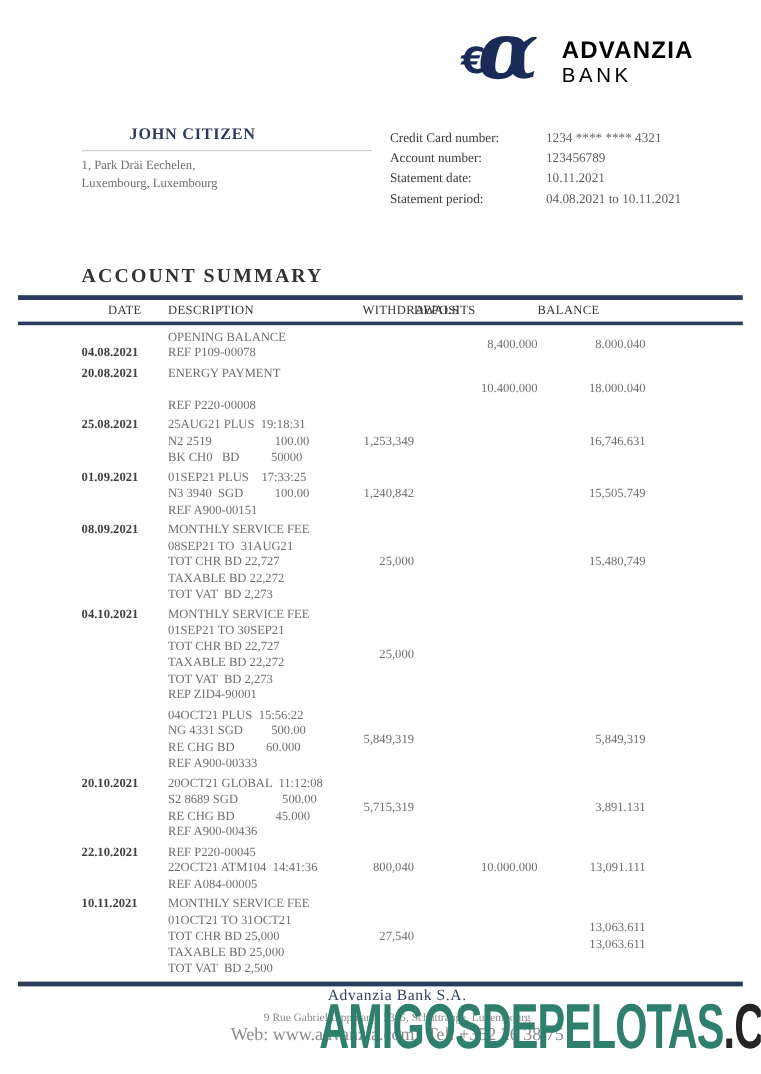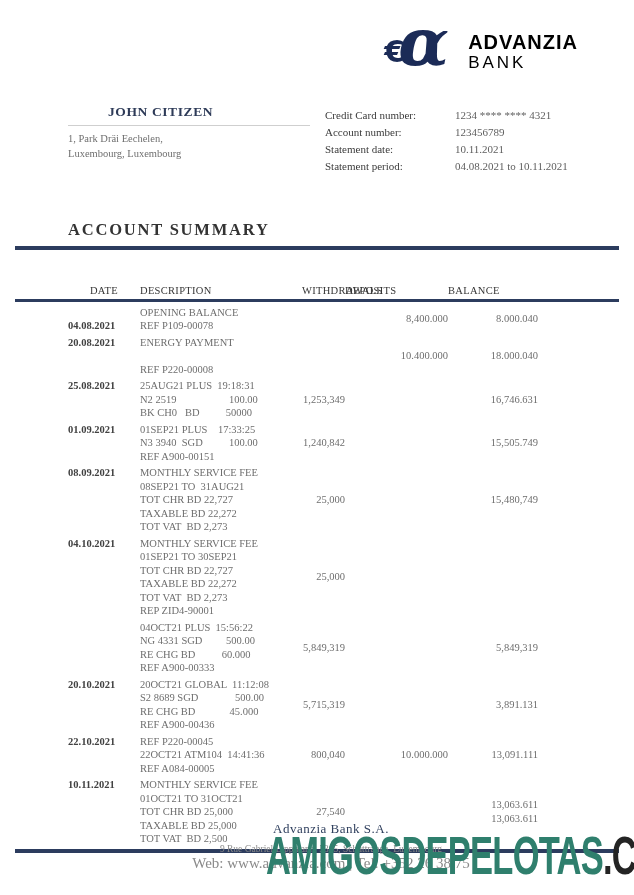--- a/index.html
+++ b/index.html
@@ -38,21 +38,21 @@
 
   
   .summary-title{position:absolute;left:68px;top:209px;font-size:16.5px;color:#333;
     letter-spacing:1.8px;font-weight:700;}
 
   
   .table{position:absolute;left:15px;top:246px;width:604px;}
   .rule-heavy{height:4px;background:#2c3c5e;}
   .rule-mid{height:3px;background:#2c3c5e;}
   .thead{display:grid;grid-template-columns:72px 145px 60px 103px 90px;
-    padding:4px 0 3px 53px;font-size:10.5px;color:#363636;letter-spacing:.3px;margin-top:31px;}
+    padding:4px 0 3px 53px;font-size:10.5px;color:#363636;letter-spacing:.3px;}
   .th-date{text-align:center;}
   .th-num{}
   .th-wd{transform:translateX(17px);}
   .tbody{padding:2px 0 2px 0;}
   .trow{display:grid;grid-template-columns:72px 145px 60px 103px 90px;
     padding:1.5px 0 1.5px 53px;}
   .cell-date{font-size:10.5px;font-weight:700;color:#414141;line-height:13.5px;align-self:start;}
   .trow:first-child .cell-date{align-self:end;}
   .desc-line{white-space:pre;font-size:10.5px;line-height:13.5px;color:#6e6e6e;}
   .cell-num{font-size:10.5px;color:#6e6e6e;text-align:right;line-height:13.5px;align-self:center;}

